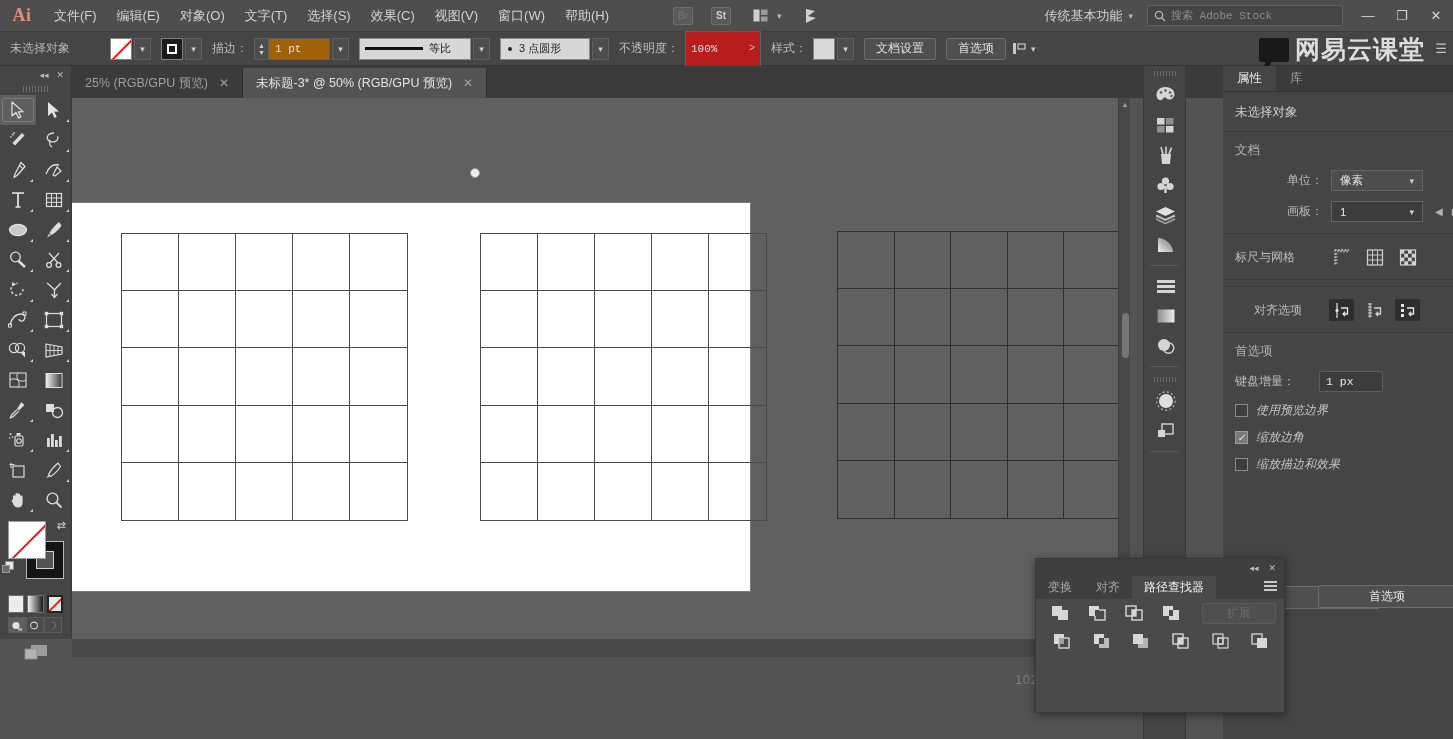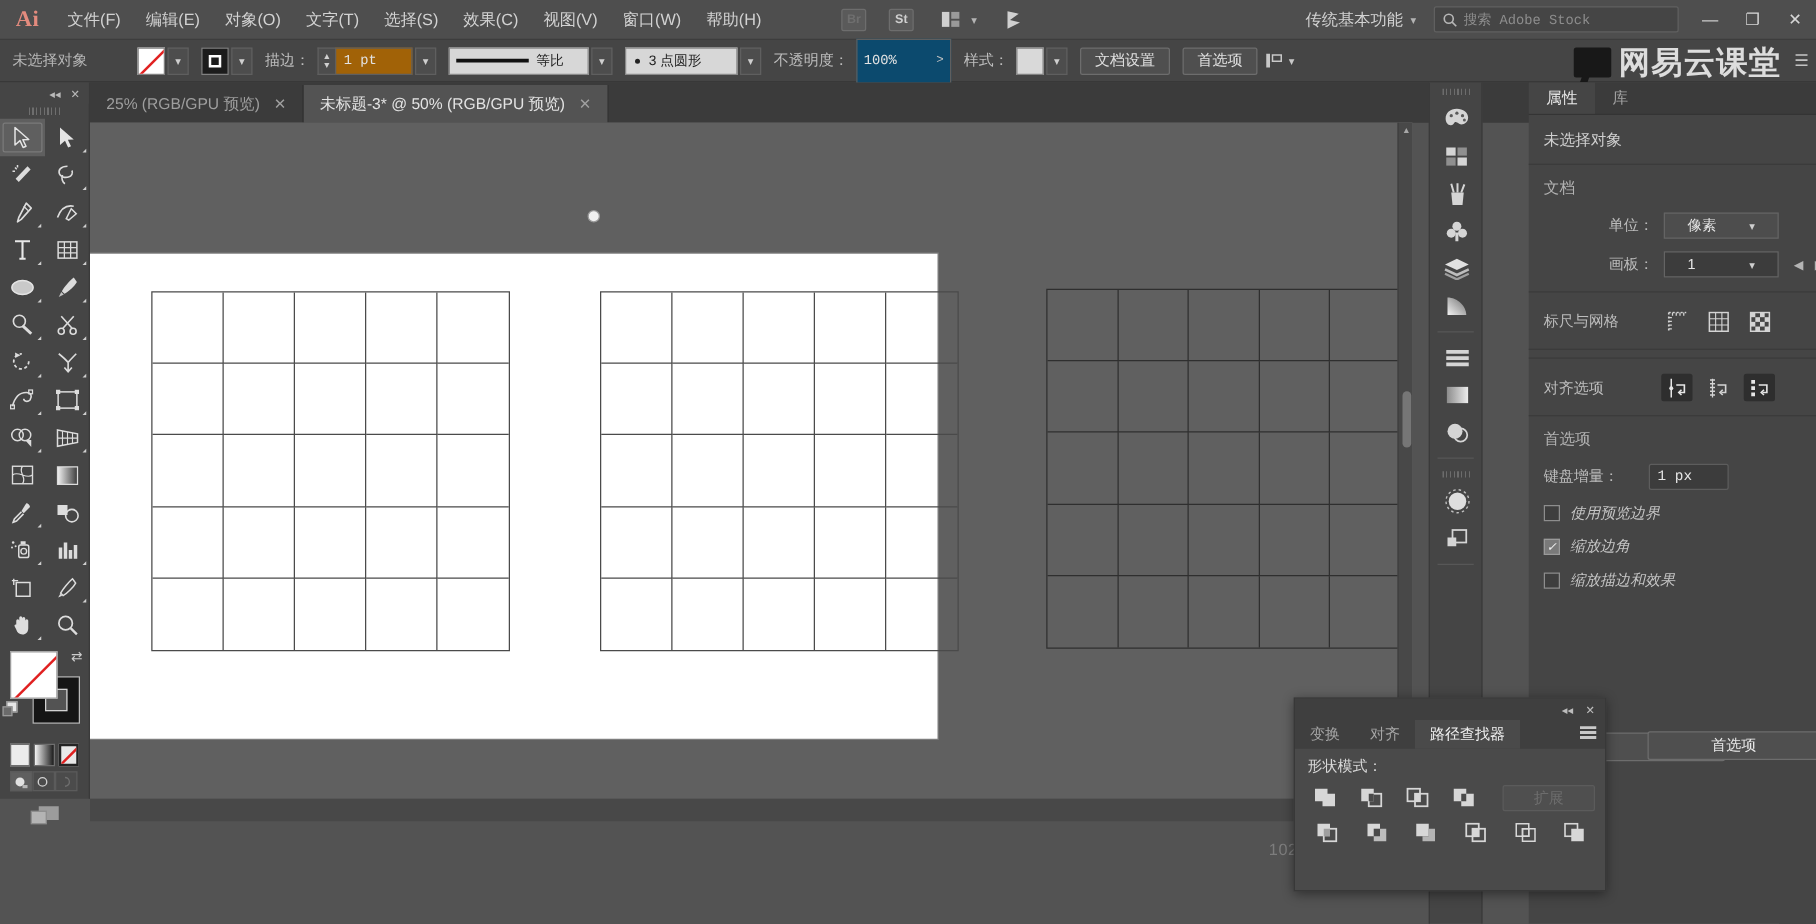--- a/index.html
+++ b/index.html
@@ -89,21 +89,21 @@
     height: 22px; width: 112px; background: #d7d7d7; border: 1px solid #8a8a8a;
     display: flex; align-items: center; gap: 6px; padding: 0 5px; color: #232323; font-size: 11px;
   }
   .profile-line { width: 58px; height: 3px; background: #111; }
   .dot-field {
     height: 22px; width: 90px; background: #d7d7d7; border: 1px solid #8a8a8a;
     display: flex; align-items: center; gap: 7px; padding: 0 7px; color: #232323; font-size: 11px;
   }
   .dot-field .dotm { width: 4px; height: 4px; border-radius: 50%; background: #222; }
   .opacity-field {
-    height: 36px; width: 76px; background: #0c4a6e; border: 1px solid #5f5f5f;
+    height: 36px; width: 76px; background: #b91c1c; border: 1px solid #5f5f5f;
     display: flex; align-items: center; justify-content: space-between; padding: 0 5px;
     color: #e2e2e2; font-size: 11px; font-family: "Liberation Mono", monospace;
   }
   .opacity-field .gt { color: #c4c4c4; font-size: 10px; }
   .btn-ob {
     height: 22px; padding: 0 11px; background: #4f4f4f; border: 1px solid #6d6d6d;
     border-radius: 2px; color: #e0e0e0; font-size: 12px; display: flex; align-items: center;
   }
   .ob-sep { width: 10px; }
   .ob-sep-sm { width: 6px; }
@@ -305,21 +305,21 @@
   .prop-divider { height: 1px; background: #3b3b3b; margin: 6px 0 0; }
   .prop-row {
     display: flex; align-items: center; padding: 5px 12px; gap: 8px;
   }
   .prop-row .rl {
     color: #bcbcbc; font-size: 12px; text-align: right; width: 88px; flex: none;
   }
   .select-ctl {
     height: 21px; background: #4d4d4d; border: 1px solid #646464; border-radius: 0;
     display: flex; align-items: center; justify-content: space-between;
-    padding: 0 18px; color: #e6e6e6; font-size: 11.5px; min-width: 92px;
+    padding: 0 8px; color: #e6e6e6; font-size: 11.5px; min-width: 92px;
   }
   .select-ctl .cv { font-size: 9px; color: #cfcfcf; }
   .input-ctl {
     height: 21px; background: #3c3c3c; border: 1px solid #5d5d5d; border-radius: 2px;
     display: flex; align-items: center; padding: 0 6px; color: #e6e6e6; font-size: 11.5px;
     font-family: "Liberation Mono", monospace;
   }
   .nav-arrows { display: flex; gap: 9px; color: #b4b4b4; font-size: 10px; margin-left: 4px; }
   .btn-prop {
     height: 23px; padding: 0 16px; background: #4f4f4f; border: 1px solid #6d6d6d;
@@ -1065,21 +1065,21 @@
         </div>
       </div>
     </div>
 
     <div class="prop-divider"></div>
 
 
     <div class="prop-divider"></div>
 
     <div class="prop-row" style="padding-top:12px">
-      <div class="rl" style="text-align:left;width:86px">对齐选项</div>
+      <div class="rl" style="text-align:center;width:86px">对齐选项</div>
       <div class="iconbtn-row">
         <div class="iconbtn pressed">
           <svg width="18" height="17" viewBox="0 0 18 17">
               <path d="M4 1 V16" stroke="#e6e6e6" stroke-width="1.2"></path>
               <circle cx="4" cy="8.5" r="1.6" fill="#e6e6e6"></circle>
               <path d="M8 6 H14.5 V12 H11" fill="none" stroke="#e6e6e6" stroke-width="1.3"></path>
               <path d="M12.2 9.8 L10 12 L12.2 14" fill="none" stroke="#e6e6e6" stroke-width="1.3"></path>
             </svg>
         </div>
         <div class="iconbtn">
@@ -1133,21 +1133,20 @@
       <span>◂◂</span>
       <span>✕</span>
     </div>
     <div class="pf-tabs">
       <div class="pf-tab">变换</div>
       <div class="pf-tab">对齐</div>
       <div class="pf-tab active">路径查找器</div>
       <div class="pf-burger"></div>
     </div>
 
-    <div class="pf-label">形状模式：</div>
     <div class="pf-btnrow">
       <div class="pf-btn">
         <svg width="20" height="18" viewBox="0 0 20 18">
             <path d="M2 2 H12 V6 H18 V16 H8 V12 H2 Z" fill="#d7d7d7"></path>
           </svg>
       </div>
       <div class="pf-btn">
         <svg width="20" height="18" viewBox="0 0 20 18">
             <path d="M2 2 H12 V12 H2 Z" fill="#d7d7d7"></path>
             <rect x="8" y="6" width="10" height="10" fill="none" stroke="#d7d7d7" stroke-width="1.4"></rect>

